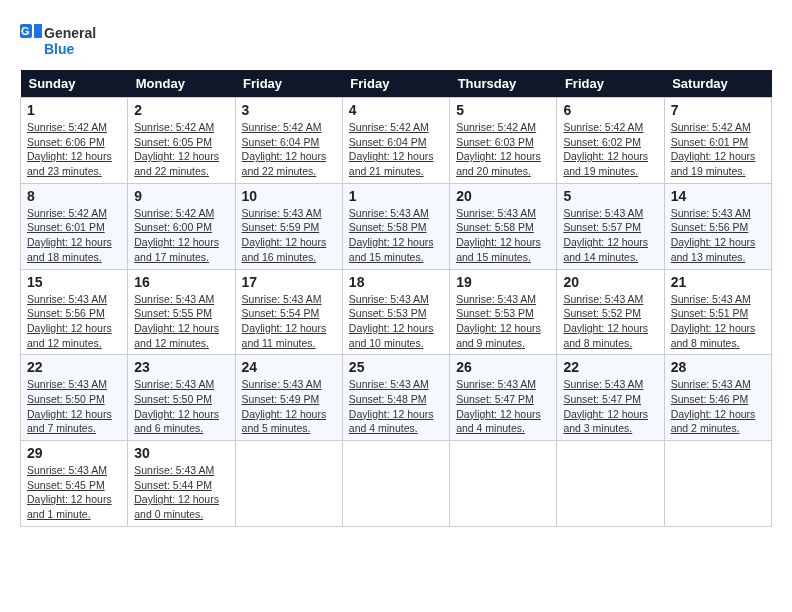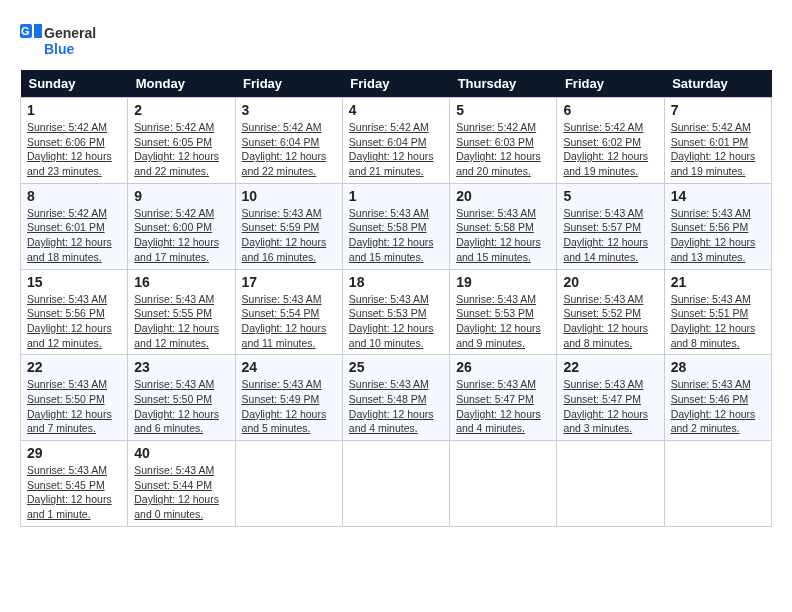--- a/index.html
+++ b/index.html
@@ -229,21 +229,21 @@
           <span class="day-num">28</span>
           <div class="day-info">Sunrise: 5:43 AM<br>Sunset: 5:46 PM<br>Daylight: 12 hours<br>and 2 minutes.</div>
         </td>
       </tr>
       <tr>
         <td>
           <span class="day-num">29</span>
           <div class="day-info">Sunrise: 5:43 AM<br>Sunset: 5:45 PM<br>Daylight: 12 hours<br>and 1 minute.</div>
         </td>
         <td>
-          <span class="day-num">40</span>
+          <span class="day-num">30</span>
           <div class="day-info">Sunrise: 5:43 AM<br>Sunset: 5:44 PM<br>Daylight: 12 hours<br>and 0 minutes.</div>
         </td>
         <td class="empty-cell"></td>
         <td class="empty-cell"></td>
         <td class="empty-cell"></td>
         <td class="empty-cell"></td>
         <td class="empty-cell"></td>
       </tr>
     </tbody>
 </table>

